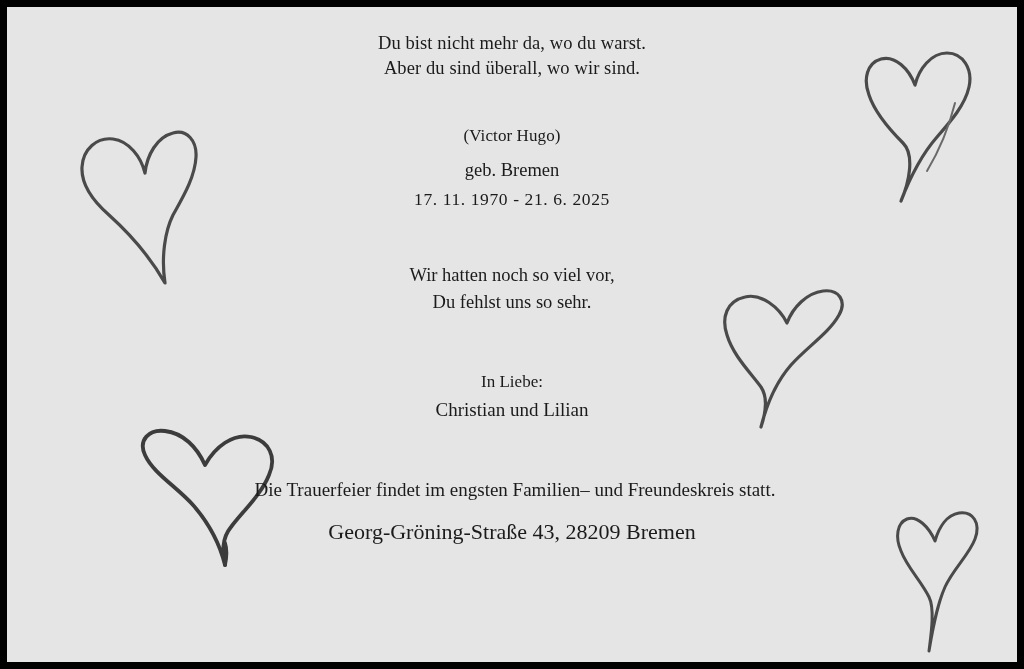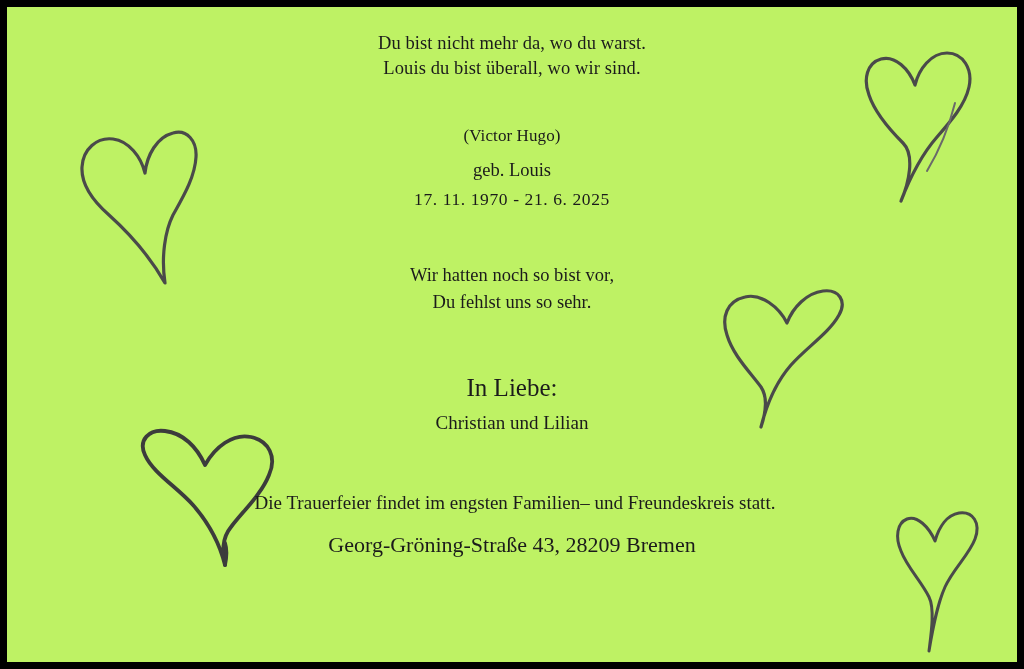--- a/index.html
+++ b/index.html
@@ -13,21 +13,21 @@
     font-family: "Liberation Serif", serif;
     color: #1a1a1a;
     overflow: hidden;
   }
   .obituary {
     position: relative;
     width: 1024px;
     height: 669px;
     box-sizing: border-box;
     border: 7px solid #000000;
-    background: #bef264;
+    background: #e5e5e5;
     overflow: hidden;
   }
   .decor-layer {
     position: absolute;
     inset: 0;
     pointer-events: none;
   }
   .decor-layer svg {
     position: absolute;
   }
@@ -78,21 +78,21 @@
     line-height: 1.45;
     color: #1b1b1b;
   }
   .family {
     margin-top: 52px;
     font-size: 19px;
     line-height: 1.6;
     color: #1b1b1b;
   }
   .family .lead {
-    font-size: 25px;
+    font-size: 17px;
   }
   .ceremony {
     margin-top: 54px;
     font-size: 19px;
     color: #1b1b1b;
     margin-left: 6px;
   }
   .address {
     margin-top: 18px;
     font-size: 22px;
@@ -127,29 +127,29 @@
     <svg style="left:886px; top:498px;" width="100" height="150" viewBox="0 0 100 150">
       <path d="M36 146 C40 122 44 100 52 82 C60 64 76 50 82 34 C88 18 80 6 66 8 C54 10 46 22 42 36 C36 22 24 10 14 14 C4 18 2 32 8 46 C14 62 28 76 36 92 C42 104 38 130 36 146 Z" fill="none" stroke="#4a4a4a" stroke-width="3" stroke-linecap="round" stroke-linejoin="round"></path>
     </svg>
 
   </div>
 
   <div class="content">
 
     <div class="verse">
       <div>Du bist nicht mehr da, wo du warst.</div>
-      <div>Louis du bist überall, wo wir sind.</div>
+      <div>Aber du sind überall, wo wir sind.</div>
       <div class="attribution">(Victor Hugo)</div>
     </div>
 
-    <div class="maiden">geb. Louis</div>
+    <div class="maiden">geb. Bremen</div>
     <div class="dates">17. 11. 1970 - 21. 6. 2025</div>
 
     <div class="message">
-      <div>Wir hatten noch so bist vor,</div>
+      <div>Wir hatten noch so viel vor,</div>
       <div>Du fehlst uns so sehr.</div>
     </div>
 
     <div class="family">
       <div class="lead">In Liebe:</div>
       <div>Christian und Lilian</div>
     </div>
 
     <div class="ceremony">Die Trauerfeier findet im engsten Familien– und Freundeskreis statt.</div>
     <div class="address">Georg-Gröning-Straße 43, 28209 Bremen</div>

